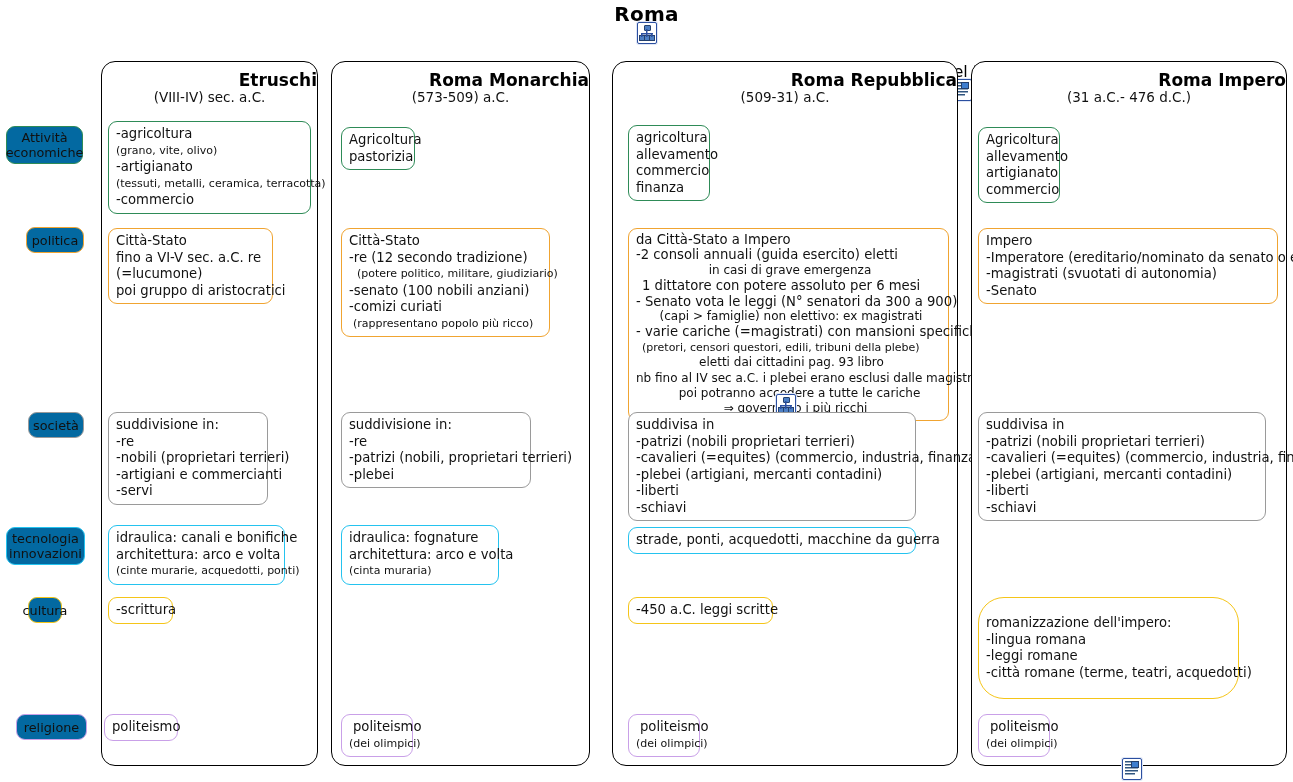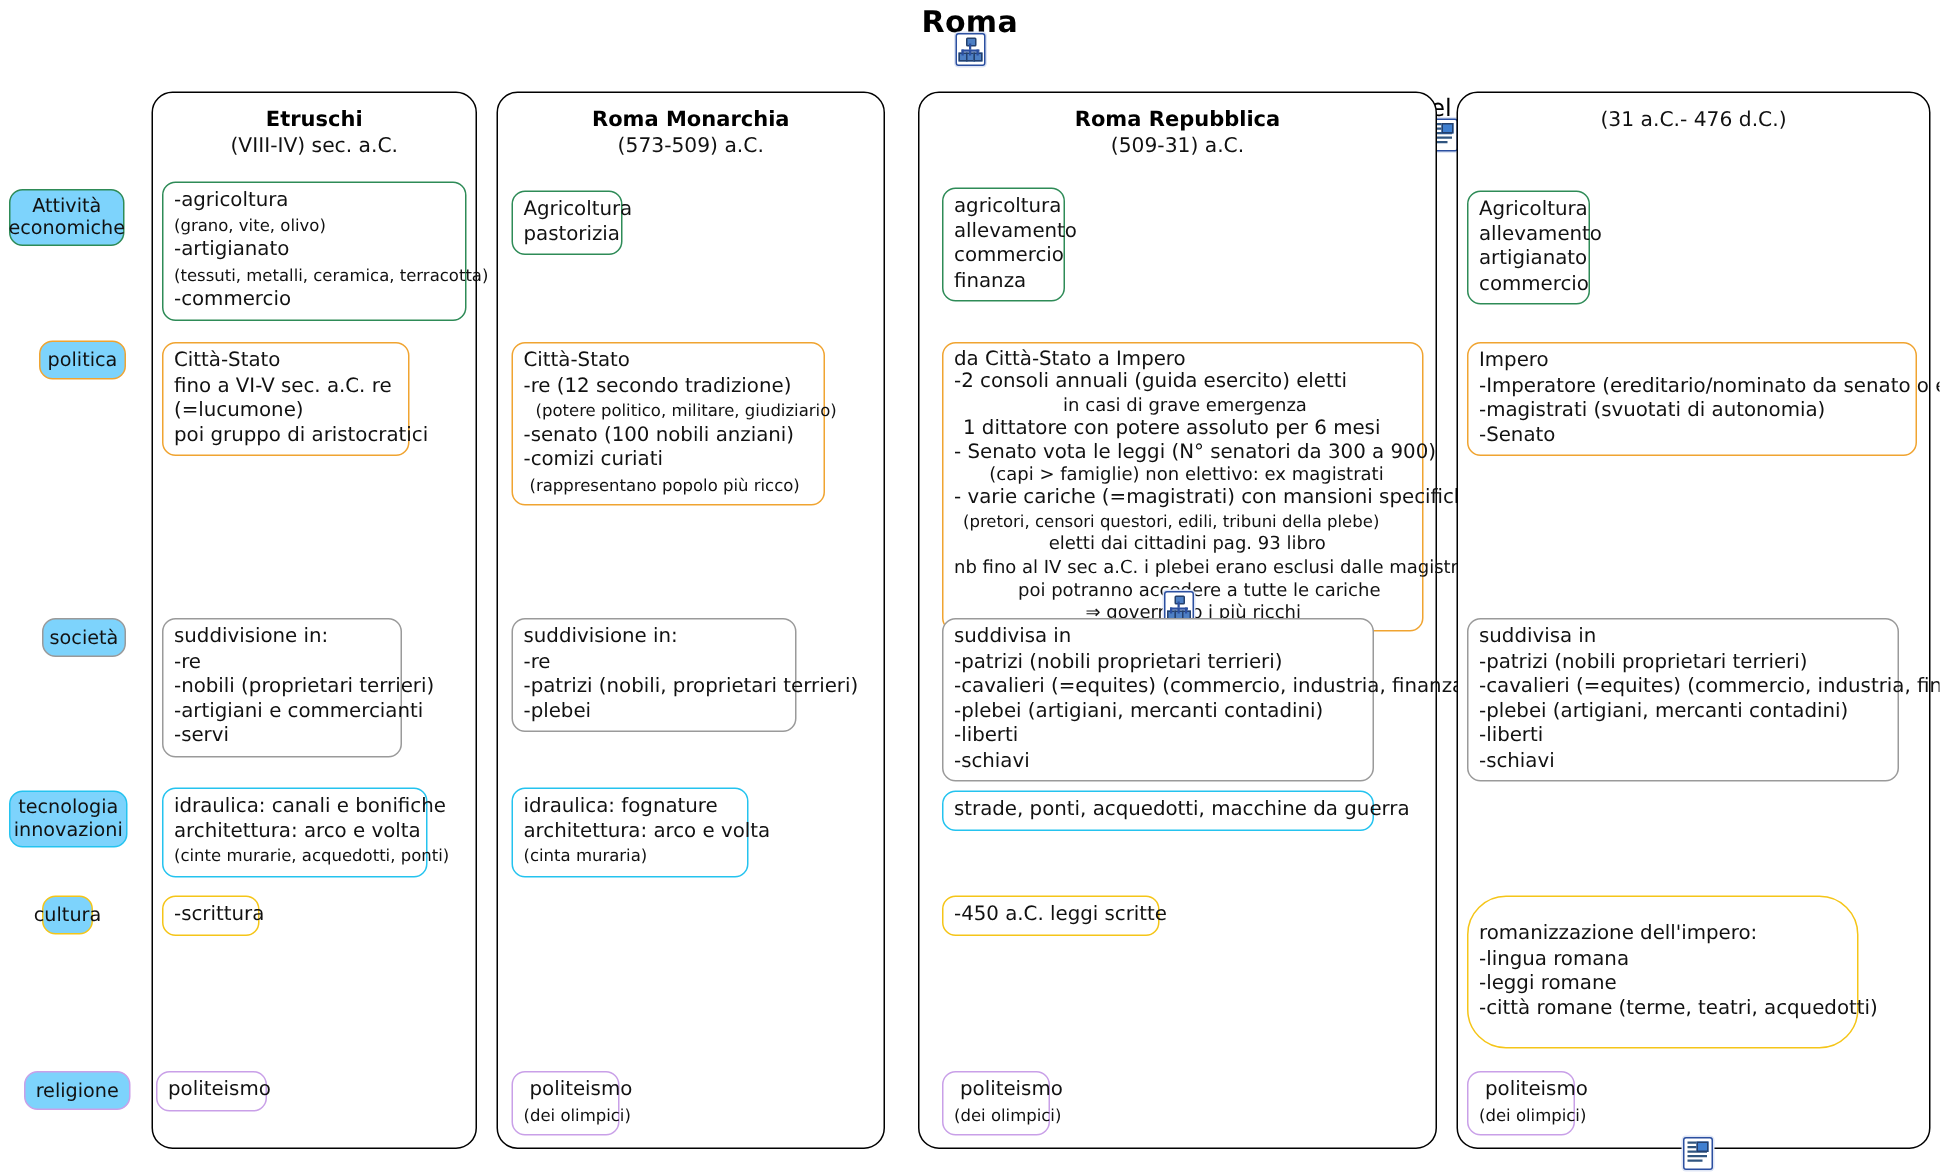--- a/index.html
+++ b/index.html
@@ -62,26 +62,26 @@
   }
   .link-label .lbl{display:block;line-height:15px;}
 
   
   .era-col{
     background:#ffffff;border:1.6px solid #000000;border-radius:14px;
   }
   .era-head{
     text-align:center;padding-top:10px;line-height:17px;
   }
-  .era-name{font-size:14px;font-weight:bold;color:#000;}
+  .era-name{font-size:17px;font-weight:bold;color:#000;text-align:right;}
   .era-years{font-size:13.5px;color:#111;}
 
   
   .row-pill{
-    border-radius:9px;border:1.8px solid #888;background:#7dd3fc;
+    border-radius:9px;border:1.8px solid #888;background:#0369a1;
     display:flex;align-items:center;justify-content:center;
     text-align:center;font-size:12.8px;line-height:15px;color:#111;
   }
 
   
   .card{
     background:#ffffff;border-radius:9px;border:1.8px solid #999;
     padding:4px 7px;line-height:16.5px;font-size:13.2px;color:#111;
   }
   .card .sm{font-size:11px;}
@@ -251,20 +251,21 @@
 <div class="abs card t-yellow" style="left:628px;top:597px;width:145px;">
   <div>-450 a.C. leggi scritte</div>
 </div>
 <div class="abs card t-purple" style="left:628px;top:714px;width:72px;">
   <div style="padding-left:4px">politeismo</div>
   <div class="sm">(dei olimpici)</div>
 </div>
 
 <div class="abs era-col" style="left:971px;top:61px;width:316px;height:705px;">
   <div class="era-head">
+    <div class="era-name">Roma Impero</div>
     <div class="era-years">(31 a.C.- 476 d.C.)</div>
   </div>
 </div>
 <div class="abs card t-green" style="left:978px;top:127px;width:82px;">
   <div>Agricoltura</div>
   <div>allevamento</div>
   <div>artigianato</div>
   <div>commercio</div>
 </div>
 <div class="abs card t-orange" style="left:978px;top:228px;width:300px;">

